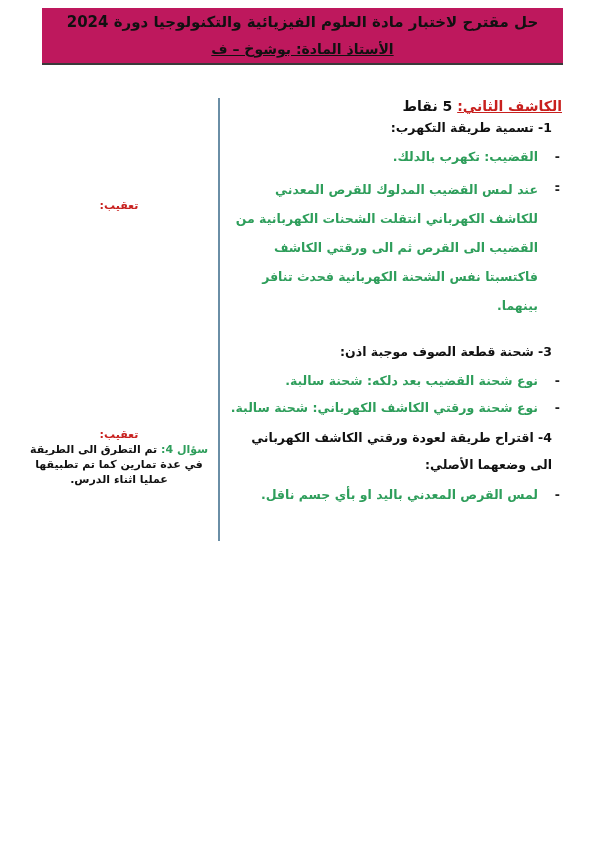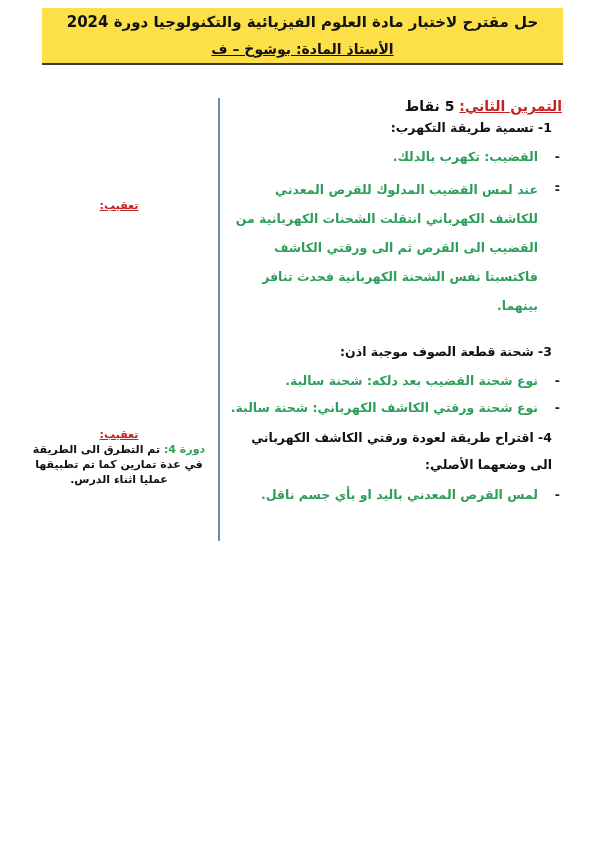--- a/index.html
+++ b/index.html
@@ -2,57 +2,57 @@
 <html><head>
 <meta charset="utf-8">
 <style>
   html, body { margin: 0; padding: 0; }
   body {
     width: 600px; height: 848px; background: #ffffff; position: relative; overflow: hidden;
     font-family: "DejaVu Sans", "Liberation Sans", sans-serif; color: #111;
   }
   .header {
     position: absolute; left: 42px; top: 8px; width: 521px; height: 57px;
-    background: #fde047; border-bottom: 2px solid #3a3a3a;
+    background: #be185d; border-bottom: 2px solid #3a3a3a;
     direction: rtl; text-align: center; box-sizing: border-box;
   }
   .header .title { font-weight: bold; font-size: 15px; line-height: 22px; margin-top: 3px; }
   .header .teacher { font-weight: bold; font-size: 14px; line-height: 22px; margin-top: 5px; text-decoration: underline; }
 
   .divider {
     position: absolute; left: 218px; top: 98px; width: 2px; height: 443px; background: #6a8ea6;
   }
 
   .main { position: absolute; left: 226px; top: 96px; width: 340px; direction: rtl; }
   .ex-title { font-weight: bold; font-size: 14px; line-height: 20px; margin-right: 4px; }
   .ex-title .red { color: #c8201e; text-decoration: underline; }
   .q { font-weight: bold; font-size: 12.5px; line-height: 20px; margin-right: 14px; }
   .ans {
     position: relative; font-weight: bold; font-size: 12.5px; line-height: 25px; color: #2e9e5b;
     padding-right: 28px;
   }
   .ans .dash { position: absolute; right: 6px; top: 0; color: #222; }
 
   .side { position: absolute; left: 26px; width: 186px; direction: rtl; text-align: center; font-weight: bold; font-size: 11px; line-height: 15px; }
-  .side .lbl { color: #c8201e; text-decoration: underline; }
+  .side .lbl { color: #c8201e; }
   .side .g { color: #2e9e5b; }
 </style>
 </head>
 <body>
 
 <div class="header">
   <div class="title">حل مقترح لاختبار مادة العلوم الفيزيائية والتكنولوجيا دورة 2024</div>
   <div class="teacher">الأستاذ المادة:  بوشوخ – ف</div>
 </div>
 
 <div class="divider"></div>
 
 <div class="main">
   <div class="ex-title">
-    <span class="red">التمرين الثاني:</span><span> 5 نقاط</span>
+    <span class="red">الكاشف الثاني:</span><span> 5 نقاط</span>
   </div>
 
   <div class="q" style="margin-top:2px;">1- تسمية طريقة التكهرب:</div>
   <div class="ans" style="margin-top:6px;"><span class="dash">-</span><span>القضيب: تكهرب بالدلك.</span></div>
   <div class="ans" style="margin-top:4px;"><span class="dash">-</span></div>
 
   <div class="ans" style="margin-top:6px; line-height:29px;"><span class="dash">-</span><span>عند لمس القضيب المدلوك للقرص المعدني للكاشف الكهرباني انتقلت الشحنات الكهربانية من القضيب الى القرص ثم الى ورقتي الكاشف فاكتسبتا نفس الشحنة الكهربانية فحدث تنافر بينهما.</span></div>
 
   <div class="q" style="margin-top:22px;">3-  شحنة قطعة الصوف موجبة اذن:</div>
   <div class="ans" style="margin-top:6px;"><span class="dash">-</span><span>نوع شحنة القضيب بعد دلكه: شحنة سالبة.</span></div>
@@ -61,14 +61,14 @@
   <div class="q" style="margin-top:4px; line-height:27px; margin-right:6px; padding-right:8px;">4- اقتراح طريقة لعودة ورقتي الكاشف الكهرباني الى وضعهما الأصلي:</div>
   <div class="ans" style="margin-top:4px;"><span class="dash">-</span><span>لمس القرص المعدني باليد او بأي جسم ناقل.</span></div>
 </div>
 
 <div class="side" style="top:198px;">
   <div class="lbl">تعقيب:</div>
 </div>
 
 <div class="side" style="top:427px;">
   <div class="lbl">تعقيب:</div>
-  <div><span class="g">دورة 4:</span><span> تم التطرق الى الطريقة في عدة تمارين كما تم تطبيقها عمليا اثناء الدرس.</span></div>
+  <div><span class="g">سؤال 4:</span><span> تم التطرق الى الطريقة في عدة تمارين كما تم تطبيقها عمليا اثناء الدرس.</span></div>
 </div>
 
 </body></html>

